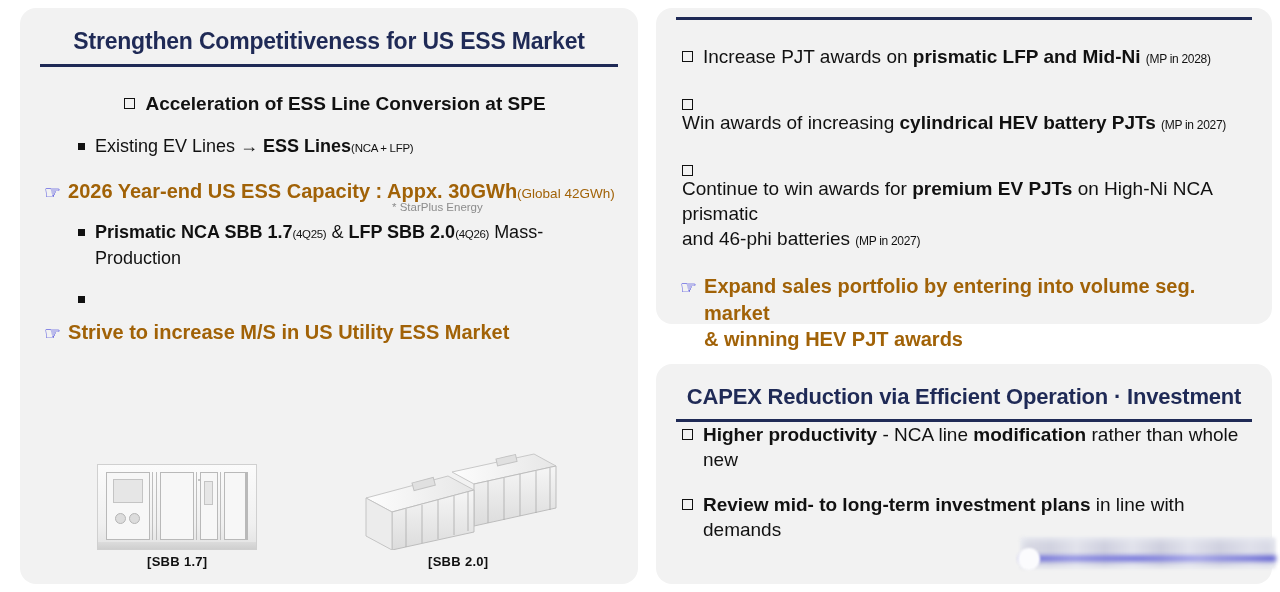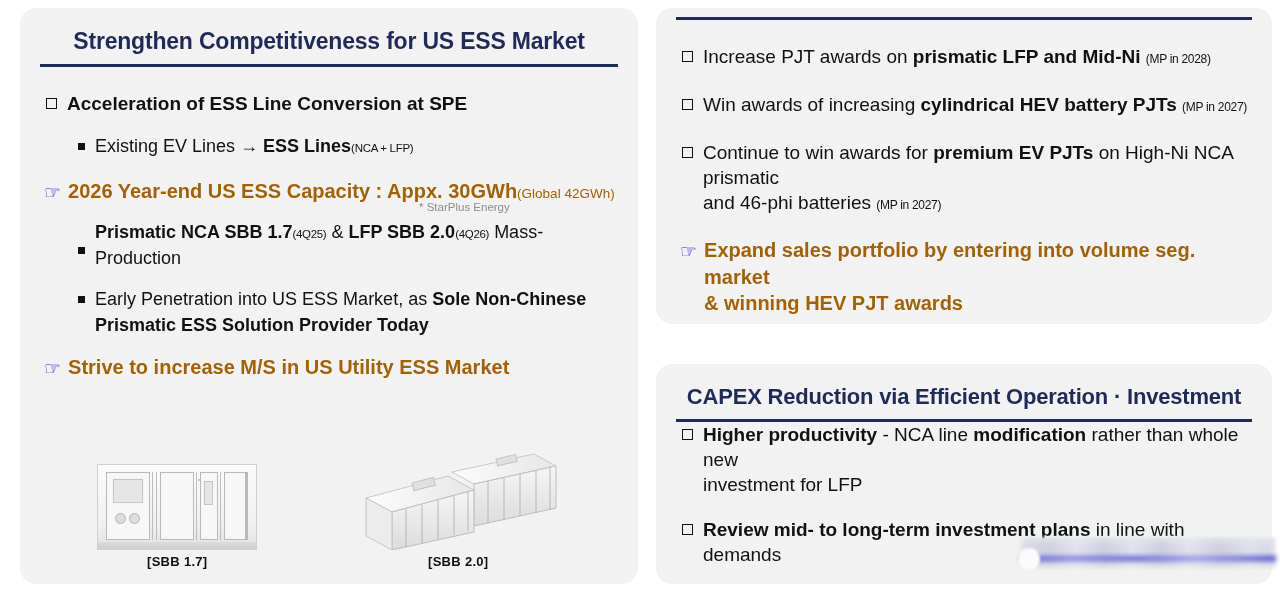--- a/index.html
+++ b/index.html
@@ -151,55 +151,51 @@
 <body>
 
 <div class="slide">
 
   <div class="panel" id="panel-left">
     <div class="panel-title">Strengthen Competitiveness for US ESS Market</div>
     <div class="title-rule"></div>
 
     <div class="body" style="margin-top:24px;">
 
-      <div class="line" style="margin:0 0 0 12px;">
+      <div class="line" style="margin:0 0 0 12px;justify-content:center;">
         <span class="bullet-sq"></span>
         <span class="lvl1 txt">Acceleration of ESS Line Conversion at SPE</span>
       </div>
 
-      <div class="note" style="left:399px;top:110px;">* StarPlus Energy</div>
+      <div class="note" style="left:372px;top:110px;">* StarPlus Energy</div>
 
       <div class="line" style="margin:18px 0 0 44px;">
         <span class="bullet-dash"></span>
         <span class="lvl2 txt">
           <span>Existing EV Lines → </span><span class="b">ESS Lines</span><span class="tiny">(NCA + LFP)</span>
         </span>
       </div>
 
       <div class="line" style="margin:18px 0 0 10px;">
         <span class="hand">☞</span>
         <span class="accent">
           <span>2026 Year-end US ESS Capacity : Appx. 30GWh</span><span class="small">(Global 42GWh)</span>
         </span>
       </div>
 
 
-      <div class="line" style="margin:16px 0 0 44px;align-items:center;">
+      <div class="line" style="margin:16px 0 0 44px;">
         <span class="bullet-dash"></span>
         <span class="lvl2 txt">
           <span class="b">Prismatic NCA SBB 1.7</span><span class="tiny">(4Q25)</span><span> &amp; </span><span class="b">LFP SBB 2.0</span><span class="tiny">(4Q26)</span><span> Mass-Production</span>
         </span>
       </div>
 
       <div class="line" style="margin:16px 0 0 44px;">
         <span class="bullet-dash"></span>
-        <span class="lvl2 txt">
-          <span>Early Penetration into US ESS Market, as </span><span class="b">Sole Non-Chinese</span><br>
-          <span class="b">Prismatic ESS Solution Provider Today</span>
-        </span>
       </div>
 
       <div class="line" style="margin:16px 0 0 10px;">
         <span class="hand">☞</span>
         <span class="accent">Strive to increase M/S in US Utility ESS Market</span>
       </div>
     </div>
 
     <div style="position:absolute;left:28px;top:442px;width:562px;display:flex;align-items:flex-end;justify-content:space-around;">
 
@@ -272,28 +268,28 @@
 
     <div class="body" style="margin-top:24px;">
 
       <div class="line" style="margin:0 0 13px 12px;">
         <span class="bullet-sq"></span>
         <span class="lvl1n txt">
           <span>Increase PJT awards on </span><span class="b">prismatic LFP and Mid-Ni</span> <span class="tiny2">(MP in 2028)</span>
         </span>
       </div>
 
-      <div class="line" style="margin:23px 0 0 12px;">
+      <div class="line" style="margin:23px 0 0 12px;flex-direction:column;">
         <span class="bullet-sq"></span>
         <span class="lvl1n txt">
           <span>Win awards of increasing </span><span class="b">cylindrical HEV battery PJTs</span> <span class="tiny2">(MP in 2027)</span>
         </span>
       </div>
 
-      <div class="line" style="margin:23px 0 0 12px;">
+      <div class="line" style="margin:23px 0 0 12px;flex-direction:column;">
         <span class="bullet-sq"></span>
         <span class="lvl1n txt">
           <span>Continue to win awards for </span><span class="b">premium EV PJTs</span><span> on High-Ni NCA prismatic</span><br>
           <span>and 46-phi batteries</span> <span class="tiny2">(MP in 2027)</span>
         </span>
       </div>
 
       <div class="line" style="margin:22px 0 0 10px;">
         <span class="hand">☞</span>
         <span class="accent">
@@ -307,21 +303,20 @@
   <div class="panel" id="panel-capex">
     <div class="panel-title">CAPEX Reduction via Efficient Operation · Investment</div>
     <div class="title-rule"></div>
 
     <div class="body" style="">
 
       <div class="line" style="margin:0 0 0 12px;">
         <span class="bullet-sq"></span>
         <span class="lvl1n txt">
           <span class="b">Higher productivity</span><span> - NCA line </span><span class="b">modification</span><span> rather than whole new</span><br>
-          <span>investment for LFP</span>
         </span>
       </div>
 
       <div class="line" style="margin:20px 0 0 12px;">
         <span class="bullet-sq"></span>
         <span class="lvl1n txt">
           <span class="b">Review mid- to long-term investment plans</span><span> in line with demands</span>
         </span>
       </div>
 

